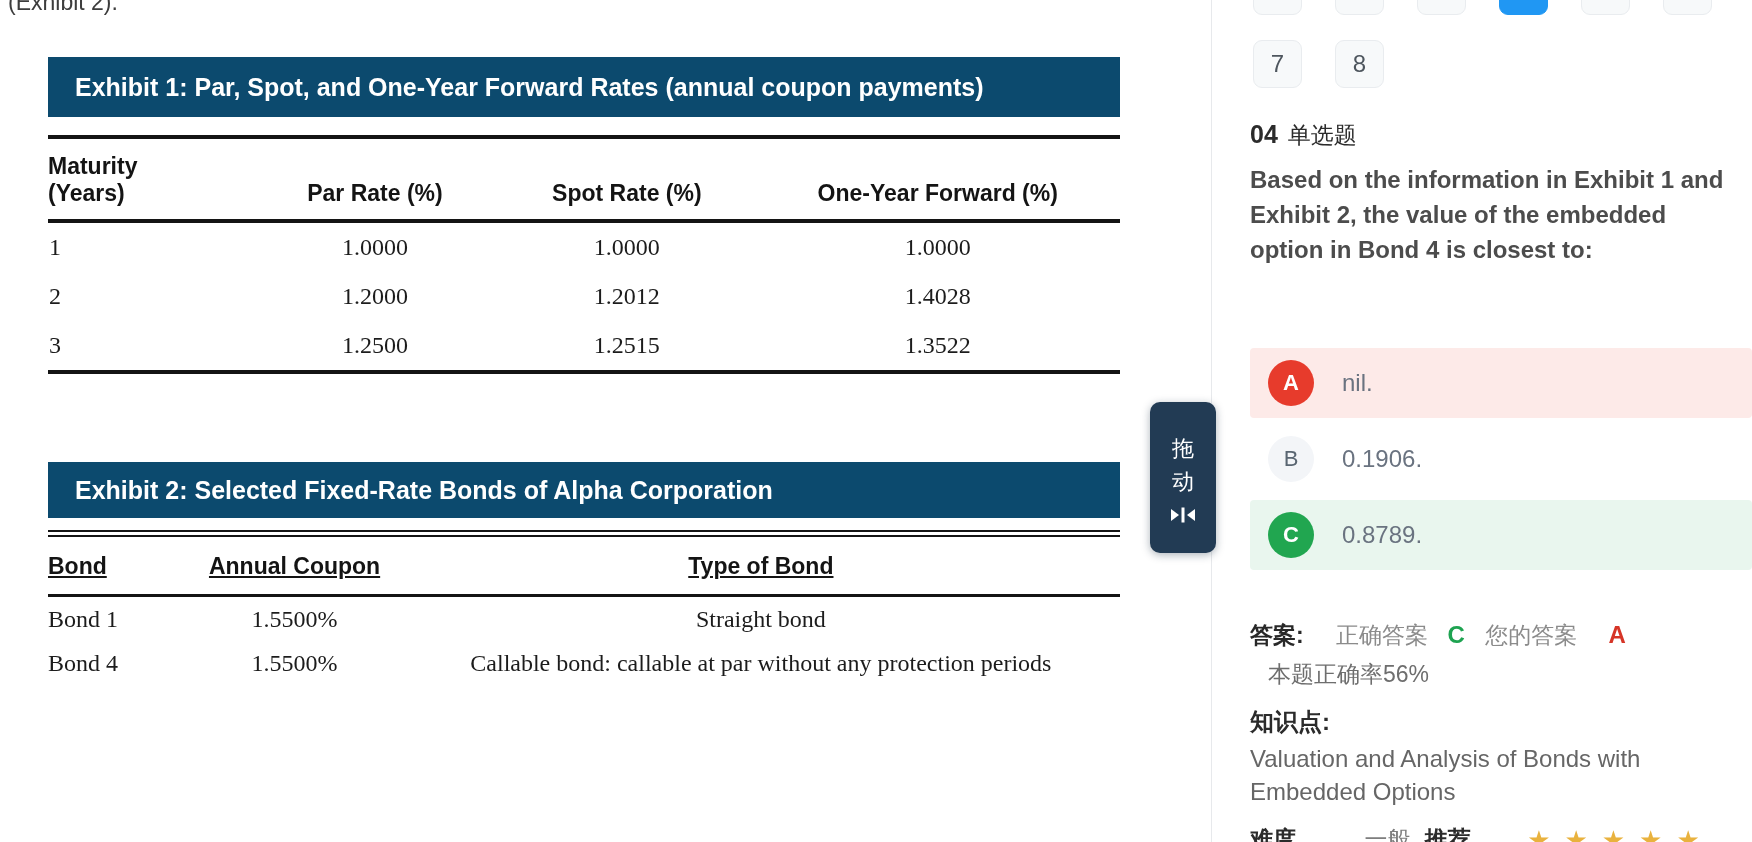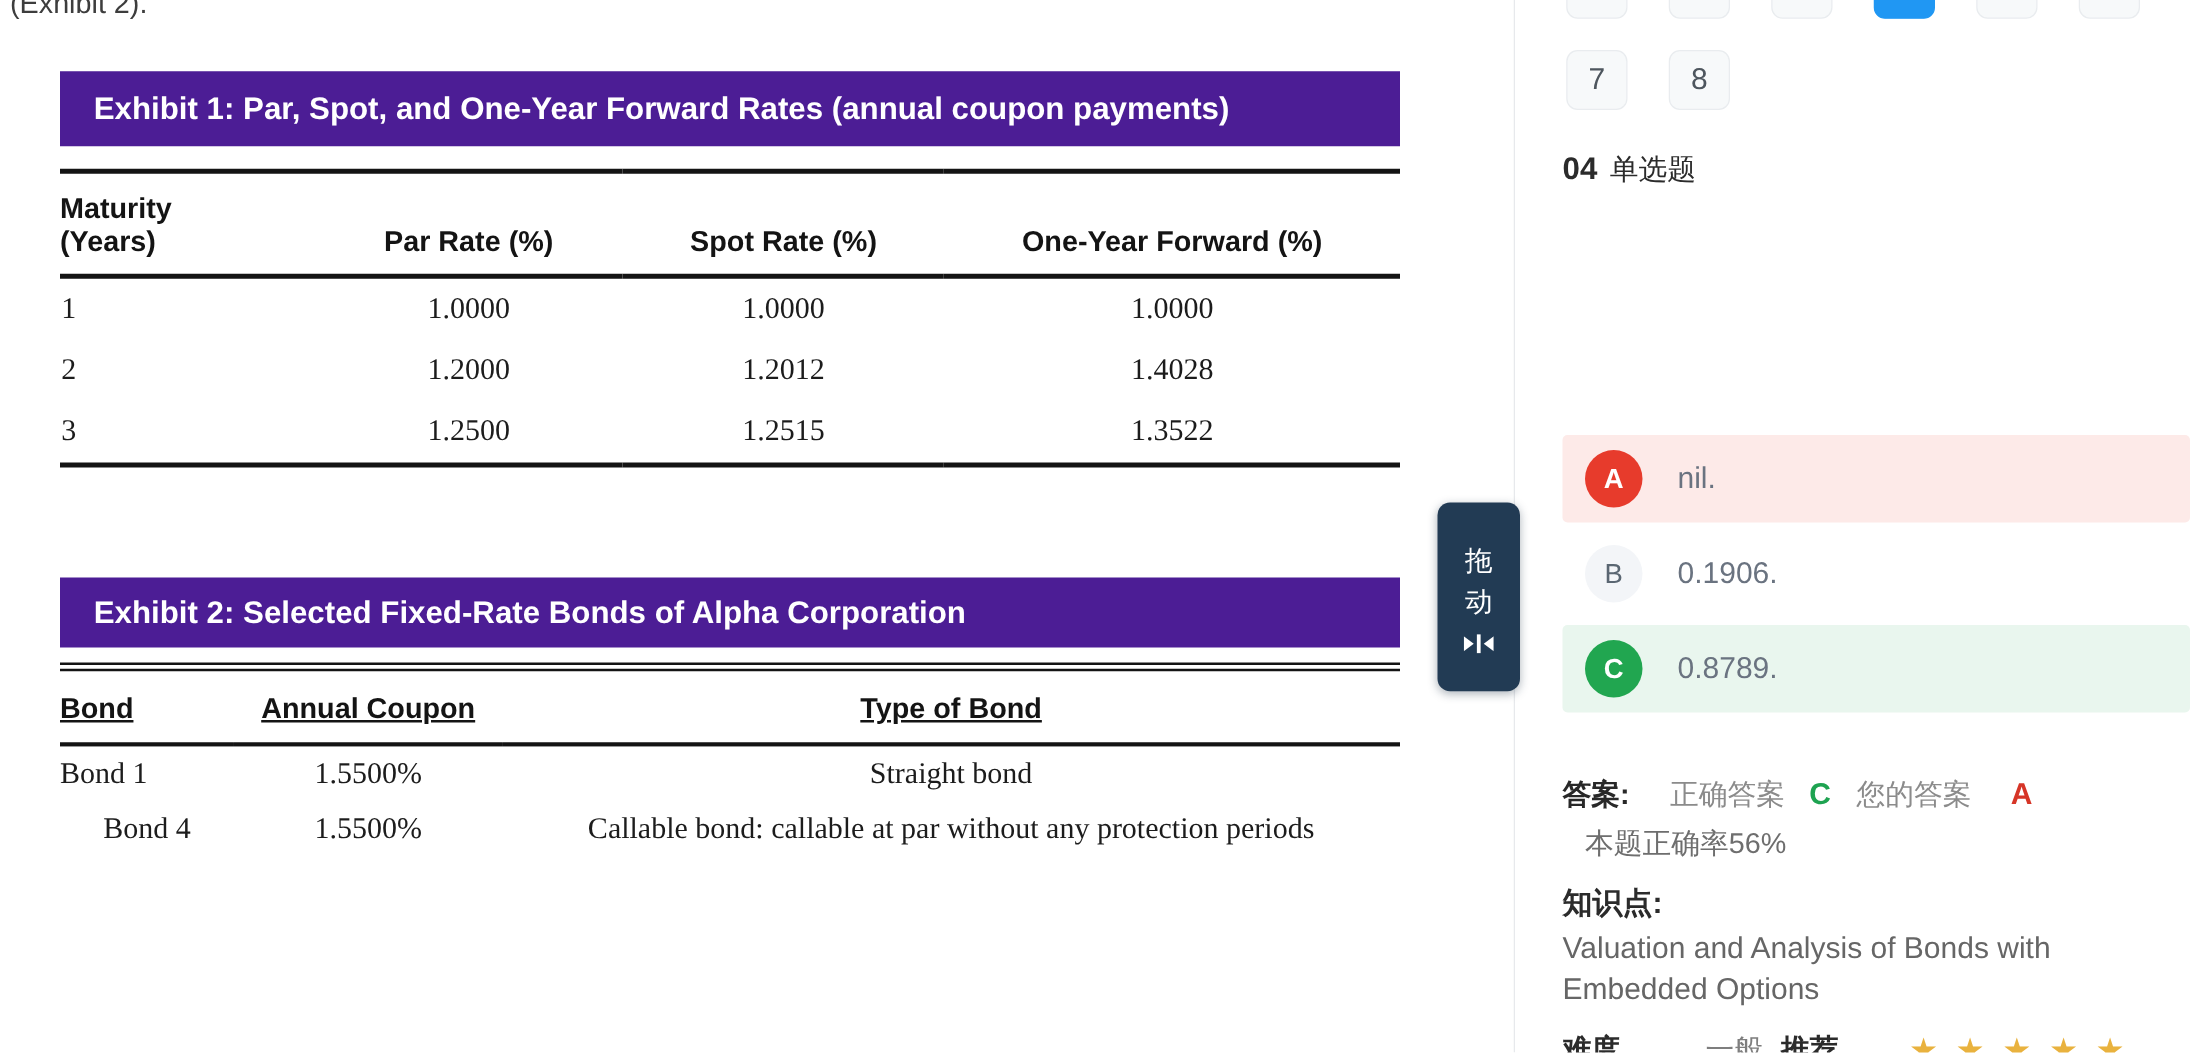--- a/index.html
+++ b/index.html
@@ -4,21 +4,21 @@
 <style>
   html,body{margin:0;padding:0;}
   body{
     width:1752px;height:842px;position:relative;overflow:hidden;
     background:#ffffff;font-family:"Liberation Sans",sans-serif;
   }
   
   .doc-pane{position:absolute;left:0;top:0;width:1212px;height:842px;background:#fff;}
   .intro-frag{position:absolute;left:8px;top:-11px;font-size:23px;color:#3d3d3d;}
   .exhibit-bar{
-    position:absolute;left:48px;width:1072px;background:#4c1d95;color:#ffffff;
+    position:absolute;left:48px;width:1072px;background:#0c4a6e;color:#ffffff;
     font-weight:bold;font-size:25px;display:flex;align-items:center;
     padding-left:27px;box-sizing:border-box;
   }
   .bar1{top:57px;height:60px;}
   .bar2{top:462px;height:56px;}
   table.fin{border-collapse:collapse;table-layout:fixed;width:1072px;}
   .t1{position:absolute;left:48px;top:135px;border-top:4px solid #141414;border-bottom:4px solid #141414;}
   .t1 th{
     font-family:"Liberation Sans",sans-serif;font-weight:bold;font-size:23px;color:#141414;
     vertical-align:bottom;padding:14px 0 12px 0;border-bottom:4px solid #141414;text-align:center;margin-left:32px;
@@ -166,21 +166,21 @@
     </thead>
     <tbody>
       <tr>
         <td style="text-align:left">Bond 1</td>
         <td>1.5500%</td>
         <td>
             <div class="type-wrap">Straight bond</div>
           </td>
       </tr>
       <tr>
-        <td style="text-align:center">Bond 4</td>
+        <td style="text-align:left">Bond 4</td>
         <td>1.5500%</td>
         <td>
             <div class="type-wrap">Callable bond: callable at par without any protection periods</div>
           </td>
       </tr>
     </tbody>
   </table>
 </div>
 
 <div class="v-divider"></div>
@@ -204,20 +204,21 @@
   <div class="nav-btn" style="left:369px;top:-33px">5</div>
   <div class="nav-btn" style="left:451px;top:-33px">6</div>
 
   <div class="nav-btn" style="left:41px;top:40px">7</div>
   <div class="nav-btn" style="left:123px;top:40px">8</div>
 
   <div class="q-meta">
     <span class="q-num">04</span><span>单选题</span>
   </div>
 
+  <div class="q-stem">Based on the information in Exhibit 1 and Exhibit 2, the value of the embedded option in Bond 4 is closest to:</div>
 
   <div class="options">
     <div class="opt-row wrong">
       <div class="badge">A</div>
       <div class="opt-text">nil.</div>
     </div>
     <div class="opt-row normal">
       <div class="badge">B</div>
       <div class="opt-text">0.1906.</div>
     </div>

